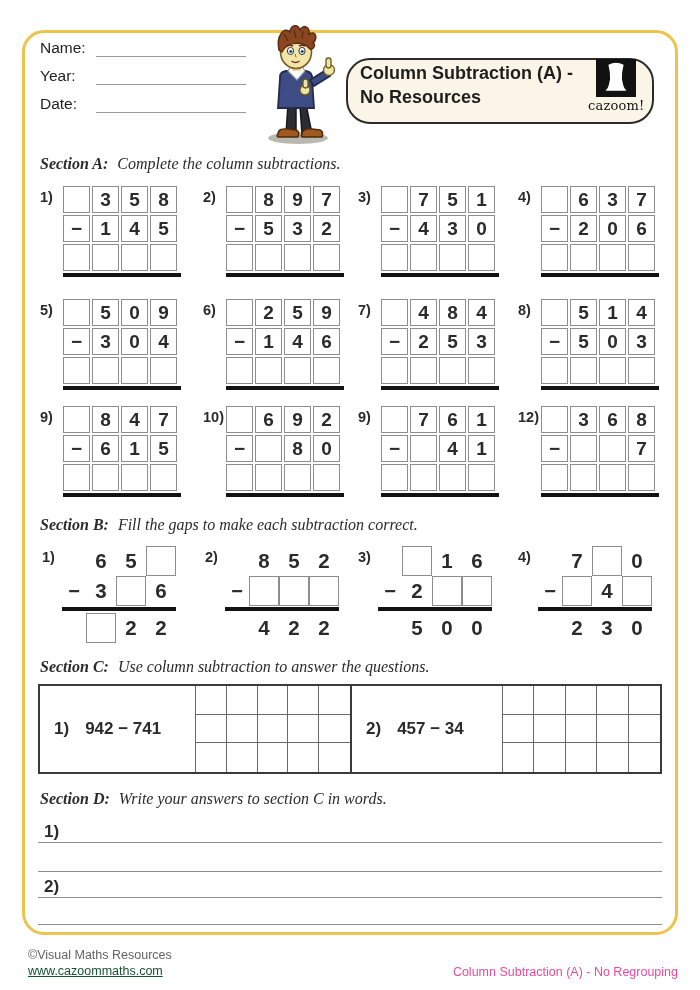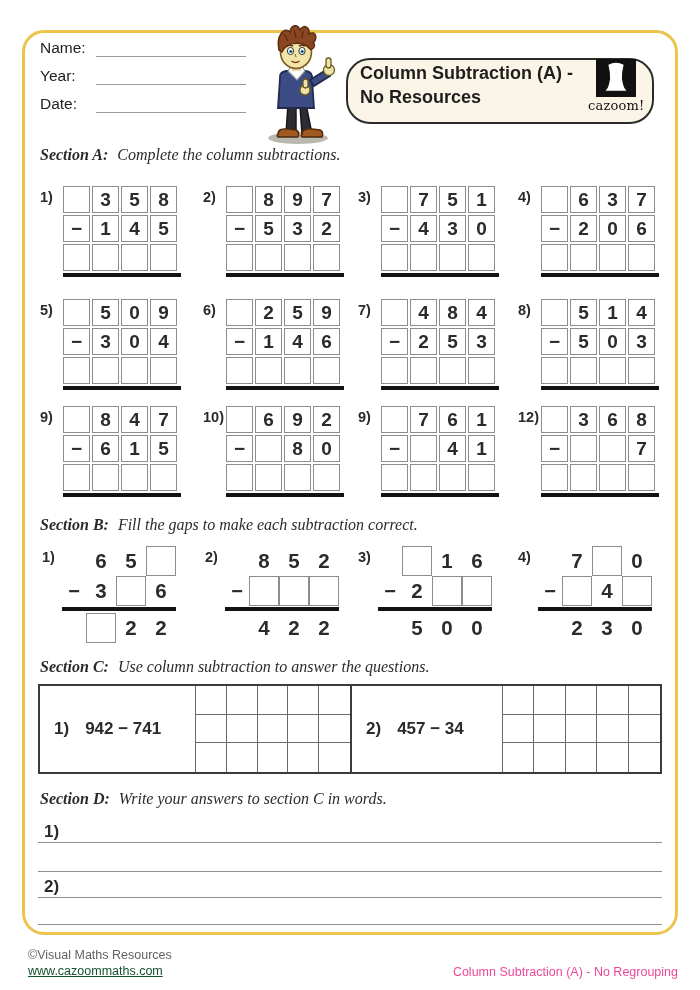--- a/index.html
+++ b/index.html
@@ -124,21 +124,21 @@
   <div class="logo">
     <div class="logo-box">
       <svg width="40" height="38" viewBox="0 0 40 40">
         <path d="M12,6 Q20,2 28,6 L26.5,14 Q25.5,21 27.5,27 Q28.5,31 31,33.5 L9,33.5 Q11.5,31 12.5,27 Q14.5,21 13.5,14 Z" fill="#ffffff"></path>
       </svg>
     </div>
     <div class="logo-word">cazoom!</div>
   </div>
 </div>
 
-<div class="abs sec-head" style="left:40px; top:146px;">
+<div class="abs sec-head" style="left:40px; top:155px;">
   <span class="h">Section A:</span>
   <span class="i">Complete the column subtractions.</span>
 </div>
 
 <div class="abs" id="section-a" style="left:38px; top:186px; width:624px; height:322px;">
     <div class="aprob" style="left: 2px; top: 0px;">
       <span class="pnum">1)</span>
       <div class="agrid">
         <div class="acell"></div>
         <div class="acell">3</div>

